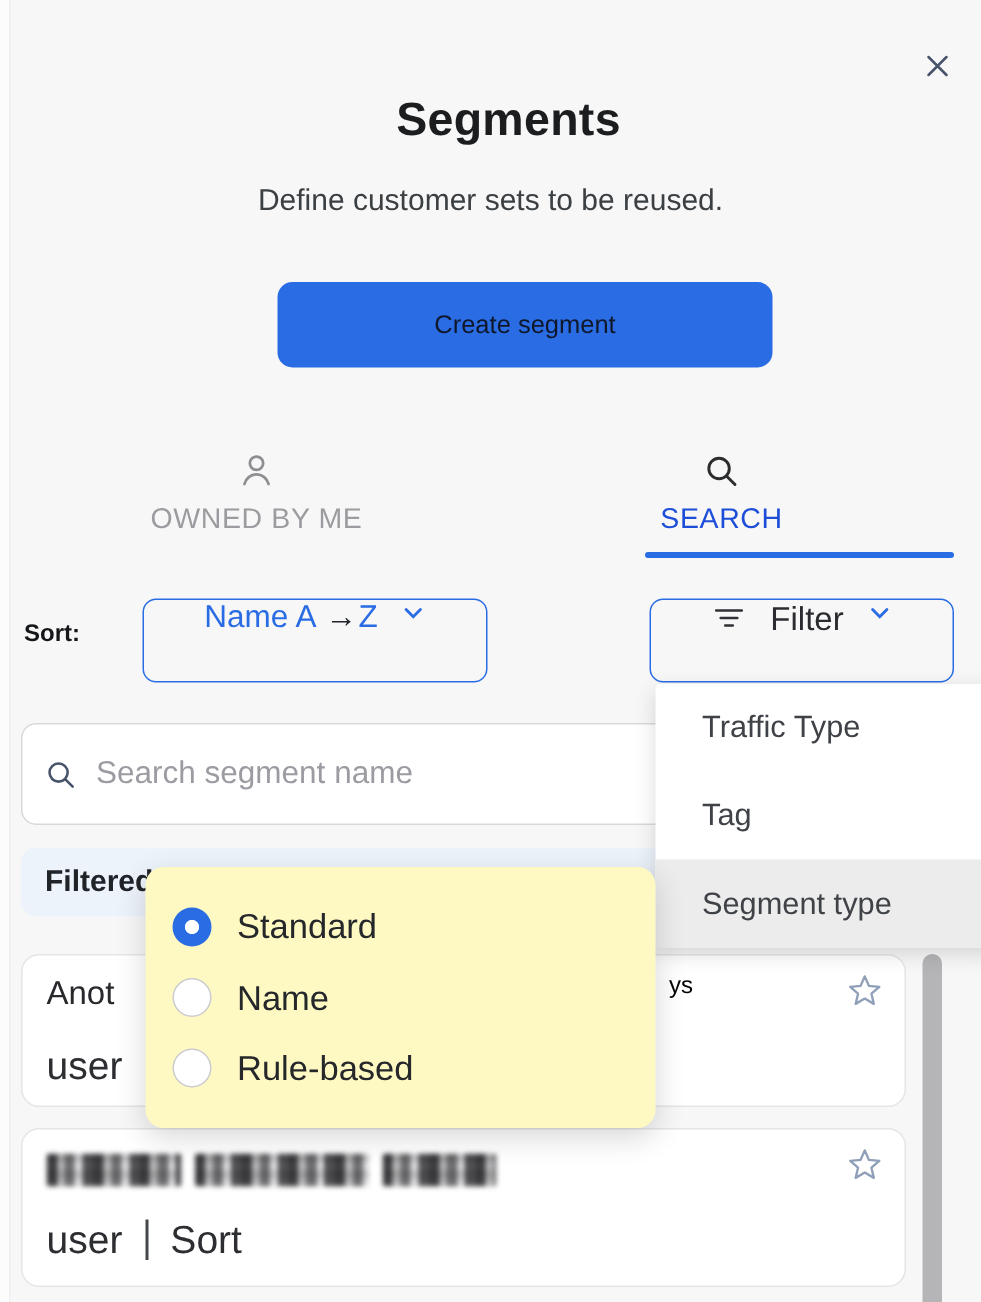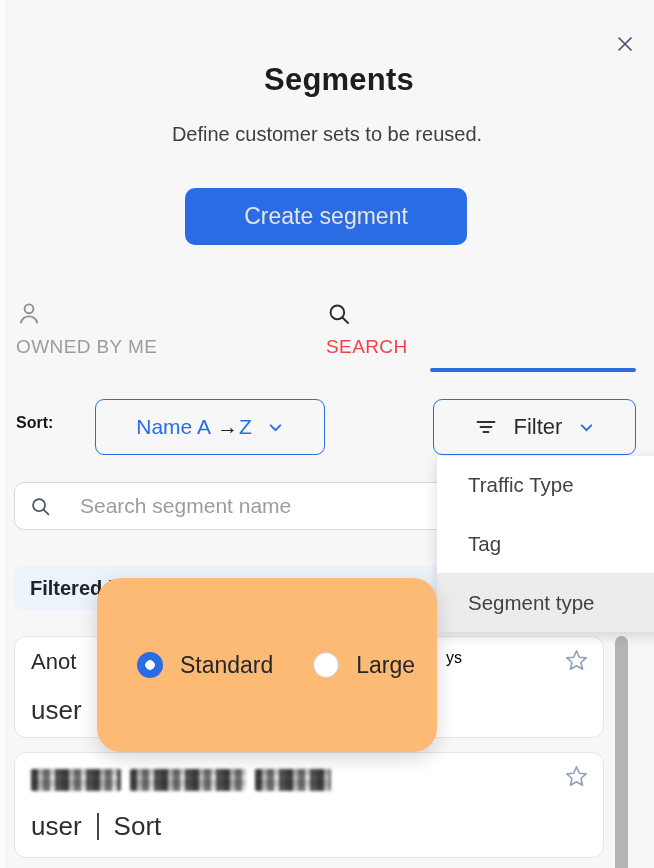--- a/index.html
+++ b/index.html
@@ -13,64 +13,64 @@
     font-family:"Liberation Sans", sans-serif; color:var(--ink);
   }
   .left-edge{position:absolute; left:0; top:0; bottom:0; width:7px;
     background:#fcfcfd; border-right:1px solid #eeeef0;}
   .close-btn{position:absolute; right:17px; top:32px; width:24px; height:24px;
     display:flex; align-items:center; justify-content:center; cursor:pointer; color:#47536b;}
   .panel-title{position:absolute; left:0; right:0; top:62px; text-align:center;
     font-size:31px; font-weight:700; color:var(--ink); letter-spacing:.2px;margin-left:24px;}
   .panel-subtitle{position:absolute; left:0; right:0; top:123px; text-align:center;
     font-size:20px; color:var(--ink2);}
-  .create-btn{position:absolute; left:185px; top:188px; width:282px; height:57px;
-    background:var(--accent); color:#e5e5e5; border:none; border-radius:10px;
-    font-size:23px; font-weight:500; font-family:inherit; cursor:pointer;
+  .create-btn{position:absolute; left:185px; top:188px; width:330px; height:57px;
+    background:var(--accent); color:#0f172a; border:none; border-radius:10px;
+    font-size:17px; font-weight:500; font-family:inherit; cursor:pointer;
     display:flex; align-items:center; justify-content:center;}
   .tabs{position:absolute; left:16px; top:296px; width:620px; height:78px; display:flex;}
-  .tab{flex:1 1 0; display:flex; flex-direction:column; 
+  .tab{flex:1 1 0; display:flex; flex-direction:column; align-items:center;
     gap:9px; padding-top:4px; cursor:pointer; color:#9c9ca0;}
   .tab .t-icon{color:#8e8e93; height:27px; display:flex; align-items:flex-end;}
   .tab .t-label{font-size:19px; letter-spacing:.4px;}
-  .tab.active{color:#ef4444;}
+  .tab.active{color:#1d4ed8;}
   .tab.active .t-icon{color:#2b2d2f;}
   .tab-underline{position:absolute; left:414px; top:72px; width:206px; height:4px;
     background:var(--accent); border-radius:2px;}
   .sort-label{position:absolute; left:16px; top:414px; font-size:16px; font-weight:700; color:#141618;}
   .dropdown{position:absolute; height:56px; border:1.5px solid var(--accent);
-    border-radius:9px; display:flex; align-items:center; justify-content:center; cursor:pointer; background:transparent;}
+    border-radius:9px; display:flex; justify-content:center; cursor:pointer; background:transparent;}
   .sort-dd{left:95px; top:399px; width:230px; font-size:21px;}
   .sort-dd .v{color:var(--accent);}
   .sort-dd .arrow{color:#212428; margin:0 1px 0 6px;}
   .sort-dd .chev{margin-left:15px; display:flex;}
   .filter-dd{left:433px; top:399px; width:203px; font-size:22px; color:#2a2c2f; gap:16px;}
   .filter-dd .chev{display:flex;}
   .chev svg{stroke:var(--accent);}
-  .search-box{position:absolute; left:14px; top:482px; width:622px; height:48px;
+  .search-box{position:absolute; left:14px; top:482px; width:622px; height:68px;
     background:#fff; border:1px solid #d9d9dd; border-radius:10px;
-    display:flex; align-items:center; padding:0 14px; gap:28px;}
+    display:flex; align-items:center; padding:0 14px; gap:12px;}
   .search-box .s-icon{color:#47546a; display:flex;}
   .search-box input{flex:1; border:none; outline:none; background:transparent;
     font-family:inherit; font-size:21px; color:#33363a;}
   .search-box input::placeholder{color:#9b9ba2;}
   .filter-chip{position:absolute; left:14px; top:565px; width:622px; height:46px;
     background:#edf3fb; border-radius:10px; display:flex; align-items:center;
     padding:0 16px; font-size:20px; white-space:nowrap; overflow:hidden;}
   .filter-chip .chip-prefix{font-weight:700; color:#202327; margin-right:8px;}
   .filter-chip .chip-value{color:#595e64;}
   .filter-menu{position:absolute; left:437px; top:456px; width:230px; height:176px;
     background:#fff; border-radius:3px; box-shadow:0 4px 14px rgba(0,0,0,.14);
     z-index:30; display:flex; flex-direction:column;}
   .menu-item{flex:1; display:flex; align-items:center; padding-left:31px;
     font-size:20.5px; color:#3f4247; cursor:pointer;}
   .menu-item.highlighted{background:#ececec;}
   .type-popup{position:absolute; left:97px; top:578px; width:340px; height:174px;
-    background:#fdba74; border-radius:24px; box-shadow:0 6px 20px rgba(0,0,0,.16);
-    z-index:40; display:flex; flex-direction:row; justify-content:space-evenly; padding:6px 0;}
+    background:#fef9c3; border-radius:12px; box-shadow:0 6px 20px rgba(0,0,0,.16);
+    z-index:40; display:flex; flex-direction:column; justify-content:space-evenly; padding:6px 0;}
   .radio-row{display:flex; align-items:center; gap:17px; padding-left:18px;
     font-size:23px; color:#25272a; cursor:pointer;}
   .radio{width:26px; height:26px; border-radius:50%; flex:0 0 auto;}
   .radio.off{border:1.5px solid #cbcbd0; background:#fff;}
   .radio.on{background:radial-gradient(circle at 50% 50%, #fff 0 4.5px, var(--accent) 5px);}
   .card{position:absolute; left:14px; width:590px; background:#fff;
     border:1px solid var(--card-border); border-radius:12px; z-index:10;}
   .card1{top:636px; height:102px;}
   .card2{top:752px; height:106px;}
   .card .title{position:absolute; left:16px; top:12px; font-size:22px; color:#27292c;}
@@ -205,15 +205,19 @@
   <div class="menu-item highlighted">Segment type</div>
 </div>
 
 <div class="type-popup">
   <div class="radio-row">
     <span class="radio on"></span>
     <span>Standard</span>
   </div>
   <div class="radio-row">
     <span class="radio off"></span>
-    <span>Large</span>
+    <span>Name</span>
+  </div>
+  <div class="radio-row">
+    <span class="radio off"></span>
+    <span>Rule-based</span>
   </div>
 </div>
 
 </body></html>

